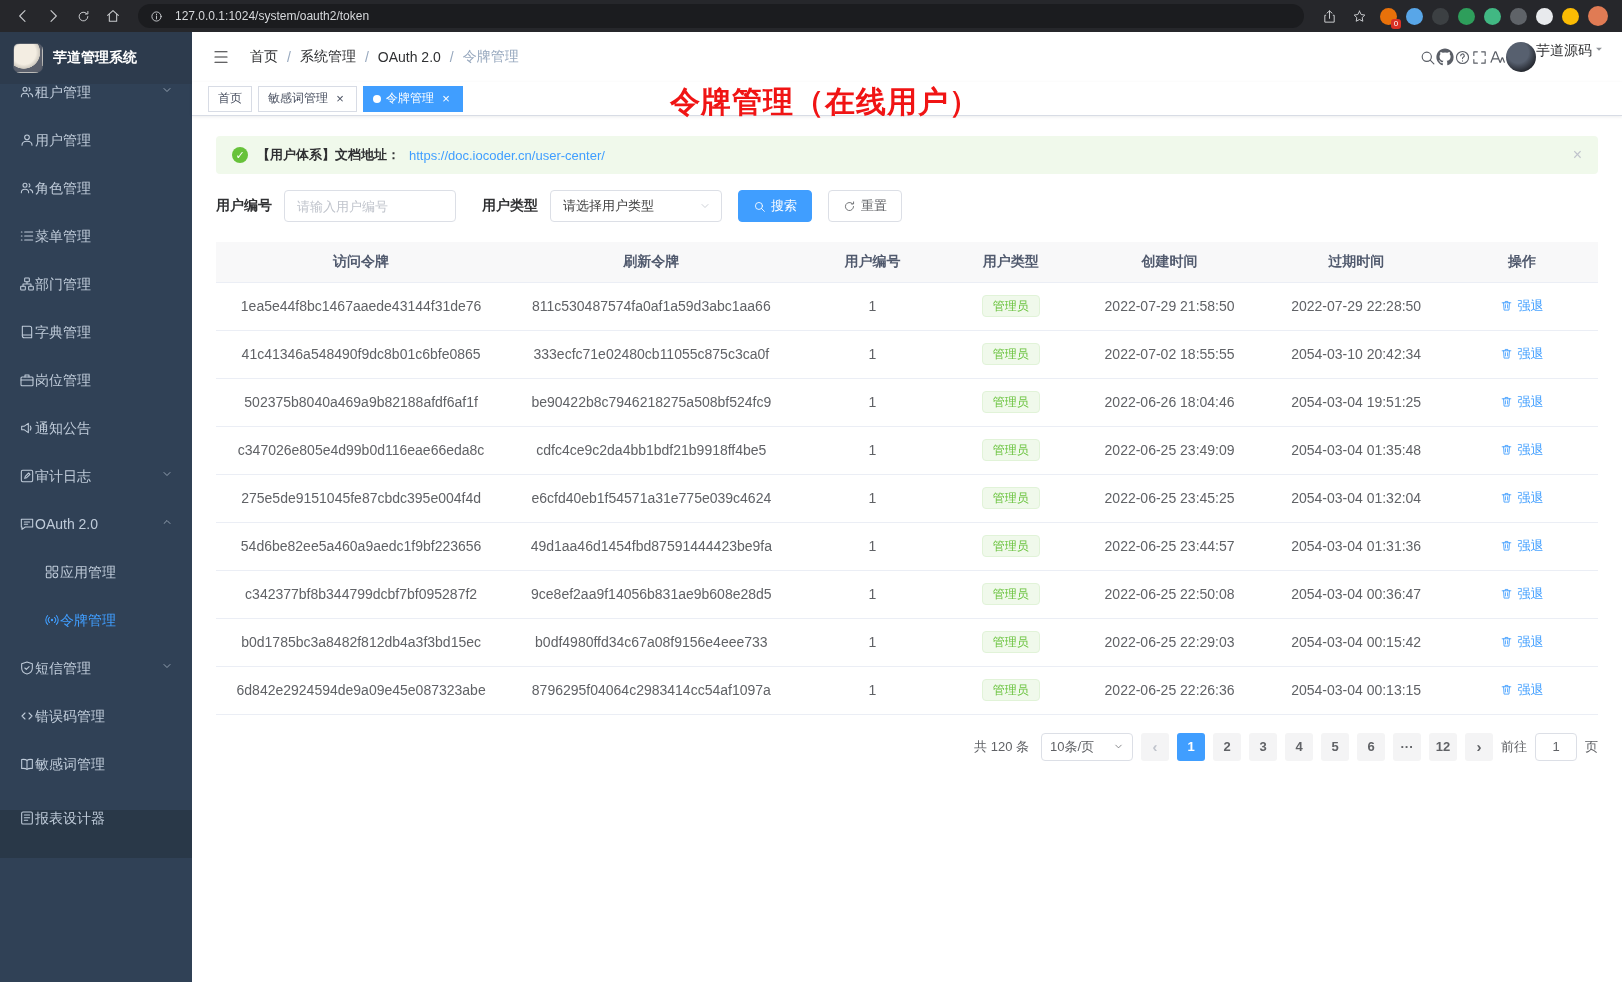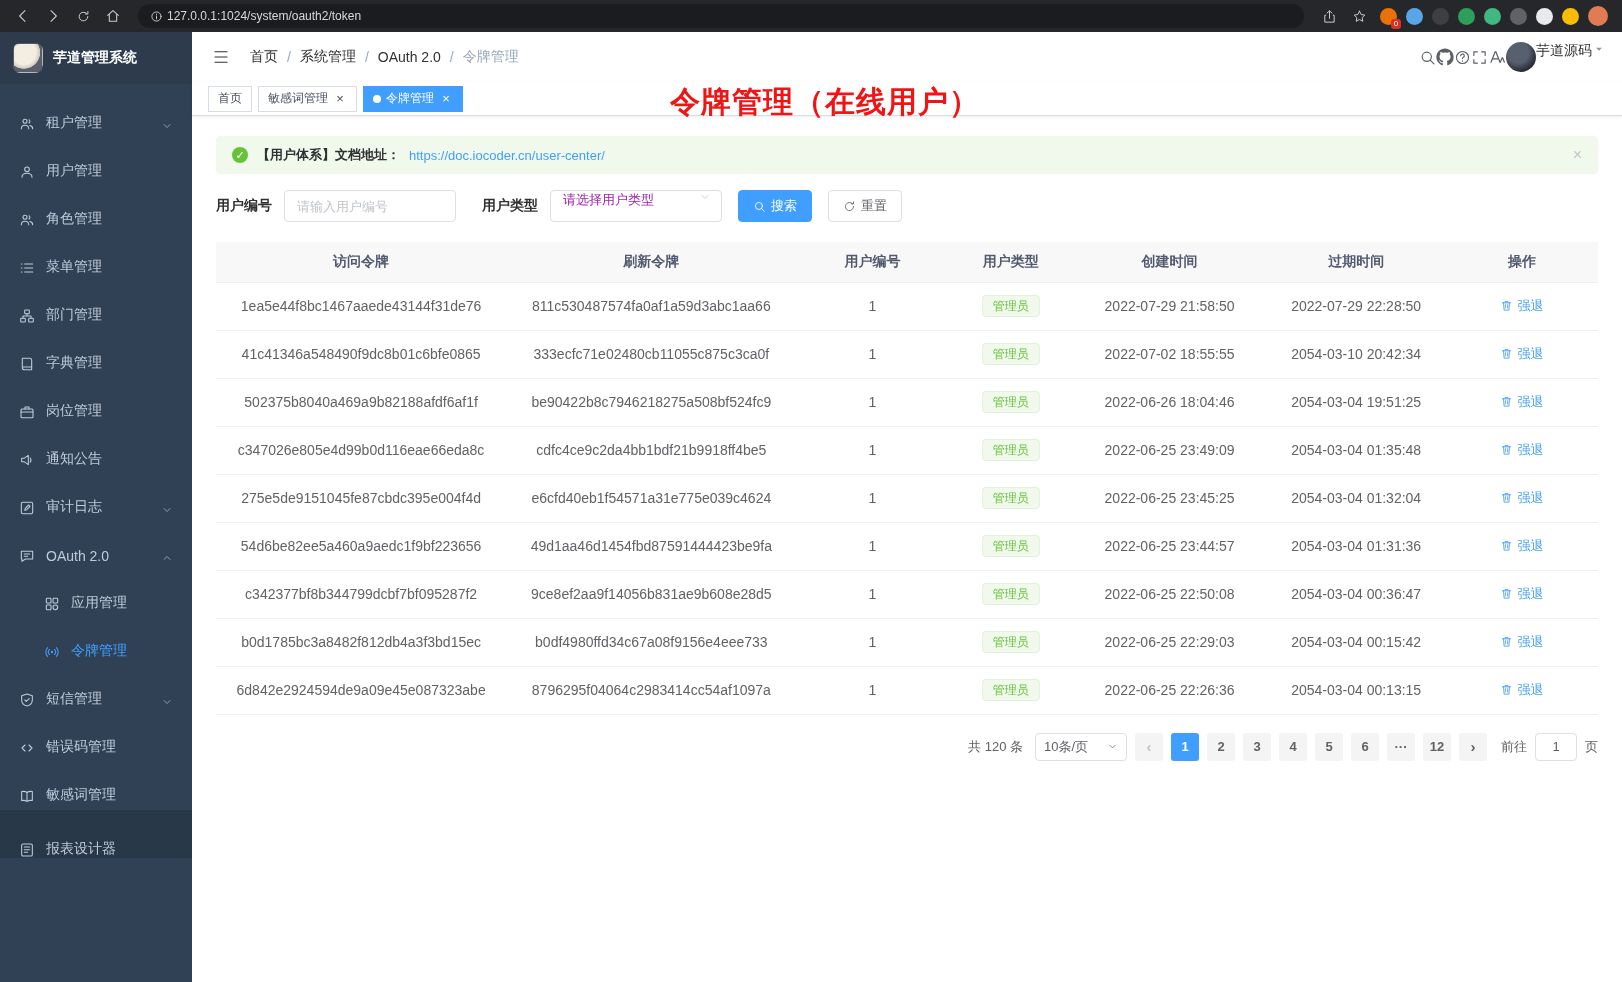--- a/index.html
+++ b/index.html
@@ -2,34 +2,34 @@
 <html><head>
 <meta charset="utf-8">
 <style>
   *{box-sizing:border-box;margin:0;padding:0;}
   html,body{width:1622px;height:982px;overflow:hidden;font-family:"Liberation Sans","DejaVu Sans",sans-serif;background:#fff;}
   .icn{display:block;}
 
   
   .browser{height:32px;background:#26272b;display:flex;align-items:center;padding:0 10px;gap:4px;color:#c8cacd;}
   .b-btn{width:26px;height:26px;border-radius:50%;display:flex;align-items:center;justify-content:center;color:#c8cacd;cursor:pointer;flex:none;}
-  .urlbar{flex:1;height:24px;background:#1b1c1f;border-radius:12px;display:flex;align-items:center;gap:4px;padding:0 12px;margin:0 8px;color:#d7d9dc;font-size:12px;cursor:text;min-width:0;}
+  .urlbar{flex:1;height:24px;background:#1b1c1f;border-radius:12px;display:flex;align-items:center;gap:12px;padding:0 12px;margin:0 8px;color:#d7d9dc;font-size:12px;cursor:text;min-width:0;}
   .urlbar .url{white-space:nowrap;overflow:hidden;}
   .ext-strip{display:flex;align-items:center;gap:9px;padding:0 4px;}
   .ext{width:17px;height:17px;border-radius:50%;position:relative;flex:none;cursor:pointer;}
   .ext .badge{position:absolute;bottom:-4px;right:-4px;background:#d93025;color:#fff;font-size:8px;line-height:10px;min-width:10px;text-align:center;border-radius:3px;padding:0 1px;}
   .ext.avatar-ext{width:20px;height:20px;}
 
   
   .app{display:flex;height:950px;}
   .sidebar{width:192px;background:#304156;color:#bfcbd9;flex:none;display:flex;flex-direction:column;}
   .logo{height:52px;background:#2d3b4d;display:flex;align-items:center;gap:10px;padding:0 13px;color:#fff;font-weight:700;font-size:14px;cursor:pointer;flex:none;}
   .logo-img{width:30px;height:30px;border-radius:7px;flex:none;background:radial-gradient(circle at 35% 30%,#f3ede2 0 45%,#cfcac0 60%,#5a5f6b 62% 100%);border:1px solid #44506050;}
   .menu{flex:1;overflow:hidden;font-size:14px;}
-  .menu-item{height:48px;display:flex;align-items:flex-end;gap:11px;padding:0 19px;cursor:pointer;color:#bfcbd9;}
+  .menu-item{height:48px;display:flex;align-items:flex-start;padding:0 19px;cursor:pointer;color:#bfcbd9;}
   .menu-item .mi-label{flex:1;white-space:nowrap;overflow:hidden;}
   .menu-item .arrow{margin-left:auto;opacity:.85;}
   .menu-item.sub{padding-left:44px;}
   .menu-item.active{color:#409eff;}
   .menu-item.section2{background:#293848;}
   .menu-item.gap-top{margin-top:6px;}
 
   
   .main{flex:1;display:flex;flex-direction:column;position:relative;min-width:0;background:#fff;}
   .topbar{height:50px;background:#fff;display:flex;align-items:center;padding:0 16px;gap:8px;flex:none;}
@@ -61,39 +61,39 @@
   .alert-check{width:16px;height:16px;border-radius:50%;background:#67c23a;color:#fff;font-size:11px;display:flex;align-items:center;justify-content:center;flex:none;}
   .alert-title{font-weight:700;}
   .alert-link{color:#409eff;cursor:pointer;text-decoration:none;}
   .alert-close{margin-left:auto;color:#c0c4cc;cursor:pointer;font-size:16px;}
 
   .filters{display:flex;align-items:center;gap:10px;margin-bottom:20px;font-size:14px;}
   .f-label{font-weight:700;color:#303133;margin-right:2px;}
   .f-label.second{margin-left:16px;}
   .f-input{width:172px;height:32px;border:1px solid #dcdfe6;border-radius:4px;padding:0 12px;font-size:13px;color:#606266;outline:none;}
   .f-input::placeholder{color:#c0c4cc;}
-  .f-select{width:172px;height:32px;border:1px solid #dcdfe6;border-radius:4px;padding:0 10px 0 12px;font-size:13px;color:#a21caf;display:flex;justify-content:space-between;cursor:pointer;background:#fff;}
+  .f-select{width:172px;height:32px;border:1px solid #dcdfe6;border-radius:4px;padding:0 10px 0 12px;font-size:13px;color:#404040;display:flex;align-items:center;justify-content:space-between;cursor:pointer;background:#fff;}
   .btn{height:32px;padding:0 14px;border-radius:4px;font-size:13px;display:inline-flex;align-items:center;gap:5px;cursor:pointer;border:1px solid transparent;margin-left:6px;text-align:center;}
   .btn-primary{background:#409eff;border-color:#409eff;color:#fff;}
   .btn-plain{background:#fff;border-color:#dcdfe6;color:#606266;}
 
   table{width:100%;border-collapse:collapse;font-size:14px;color:#606266;table-layout:fixed;}
   thead th{background:#f8f8f9;color:#515a6e;font-weight:700;height:40px;text-align:center;border-bottom:1px solid #ebeef5;padding:0 6px;}
   tbody td{height:48px;text-align:center;border-bottom:1px solid #ebeef5;padding:0 6px;white-space:nowrap;overflow:hidden;}
   .tag-admin{display:inline-block;padding:3px 10px;font-size:12px;color:#67c23a;background:#f0f9eb;border:1px solid #e1f3d8;border-radius:4px;line-height:1.2;}
   .link-danger{color:#409eff;font-size:13px;display:inline-flex;align-items:center;gap:4px;cursor:pointer;text-decoration:none;}
 
   .pagination{display:flex;align-items:center;justify-content:flex-end;gap:8px;margin-top:18px;font-size:13px;color:#606266;}
   .pg-total{margin-right:4px;}
   .pg-size{width:92px;height:28px;border:1px solid #dcdfe6;border-radius:4px;display:flex;align-items:center;justify-content:space-between;padding:0 8px;cursor:pointer;color:#606266;background:#fff;}
   .pg-btn{min-width:28px;height:28px;border:none;border-radius:3px;background:#f4f4f5;color:#606266;font-size:13px;font-weight:700;display:flex;align-items:center;justify-content:center;cursor:pointer;padding:0 4px;font-family:inherit;}
   .pg-btn.active{background:#409eff;color:#fff;}
   .pg-btn.nav{font-size:15px;}
   .pg-btn.nav.disabled{color:#c0c4cc;cursor:default;}
-  .pg-goto{margin-left:6px;}
+  .pg-goto{margin-left:0;}
   .pg-input{width:42px;height:28px;border:1px solid #dcdfe6;border-radius:4px;text-align:center;font-size:13px;color:#606266;outline:none;}
 </style>
 </head>
 <body>
 
 <div class="browser">
   <span class="b-btn">
       <span>
         <svg class="icn" width="16" height="16" viewBox="0 0 24 24" fill="none" stroke="currentColor" stroke-width="1.6" stroke-linecap="round" stroke-linejoin="round">
           <path d="M15 4l-8 8 8 8"></path>

